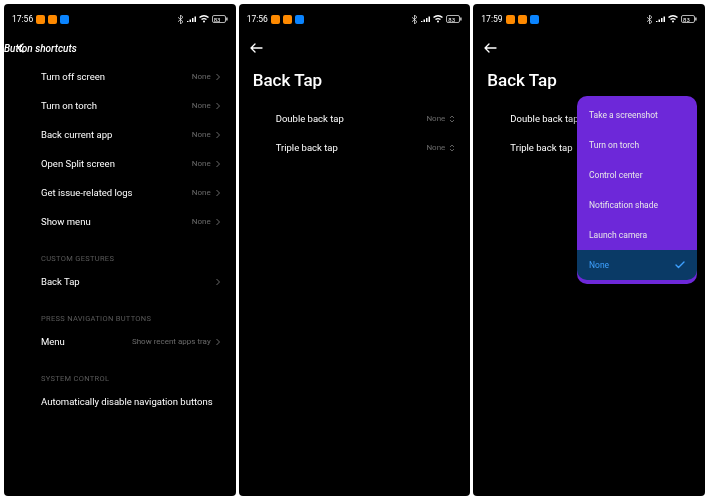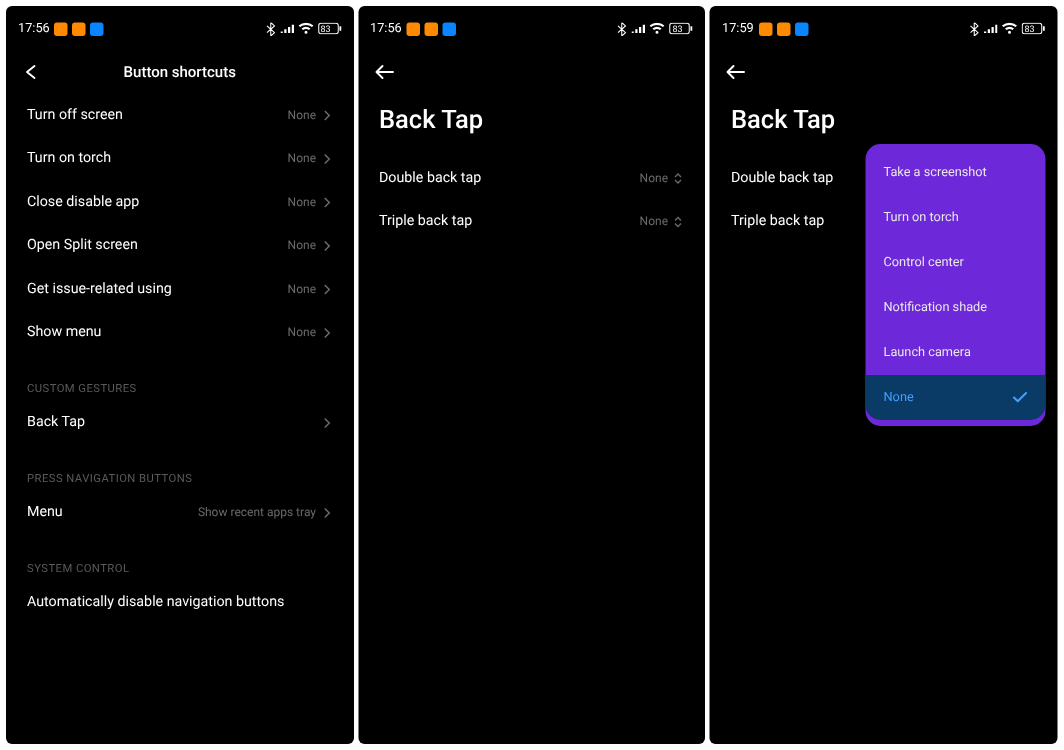--- a/index.html
+++ b/index.html
@@ -52,33 +52,34 @@
   }
   .back-arrow {
     width: 14px; height: 14px;
     display: inline-flex;
     align-items: center;
     justify-content: center;
   }
   .header-title {
     position: absolute;
     left: 0; right: 0;
-    text-align: center;
     font-size: 10px;
     font-weight: 500;
+    font-style: italic;
   }
   .big-title {
     font-size: 17px;
     font-weight: 500;
     padding: 8px 14px 14px 14px;
   }
   .content {
     flex: 1;
     overflow-y: hidden;
     padding: 0 4px;
+    margin-left: 23px;
   }
   .row {
     display: flex;
     justify-content: space-between;
     align-items: center;
     padding: 9px 10px;
     min-height: 28px;
   }
   .row-label {
     font-size: 9.5px;
@@ -216,21 +217,21 @@
       <span class="row-value">
           <span>None</span>
           <span class="chevron">
             <svg width="6" height="8" viewBox="0 0 6 8">
               <path d="M1.5 1 L4.5 4 L1.5 7" stroke="#6a6a6a" stroke-width="1" fill="none"></path>
             </svg>
           </span>
         </span>
     </div>
     <div class="row">
-      <span class="row-label">Close disable app</span>
+      <span class="row-label">Back current app</span>
       <span class="row-value">
           <span>None</span>
           <span class="chevron">
             <svg width="6" height="8" viewBox="0 0 6 8">
               <path d="M1.5 1 L4.5 4 L1.5 7" stroke="#6a6a6a" stroke-width="1" fill="none"></path>
             </svg>
           </span>
         </span>
     </div>
     <div class="row">
@@ -238,21 +239,21 @@
       <span class="row-value">
           <span>None</span>
           <span class="chevron">
             <svg width="6" height="8" viewBox="0 0 6 8">
               <path d="M1.5 1 L4.5 4 L1.5 7" stroke="#6a6a6a" stroke-width="1" fill="none"></path>
             </svg>
           </span>
         </span>
     </div>
     <div class="row">
-      <span class="row-label">Get issue-related using</span>
+      <span class="row-label">Get issue-related logs</span>
       <span class="row-value">
           <span>None</span>
           <span class="chevron">
             <svg width="6" height="8" viewBox="0 0 6 8">
               <path d="M1.5 1 L4.5 4 L1.5 7" stroke="#6a6a6a" stroke-width="1" fill="none"></path>
             </svg>
           </span>
         </span>
     </div>
     <div class="row">

